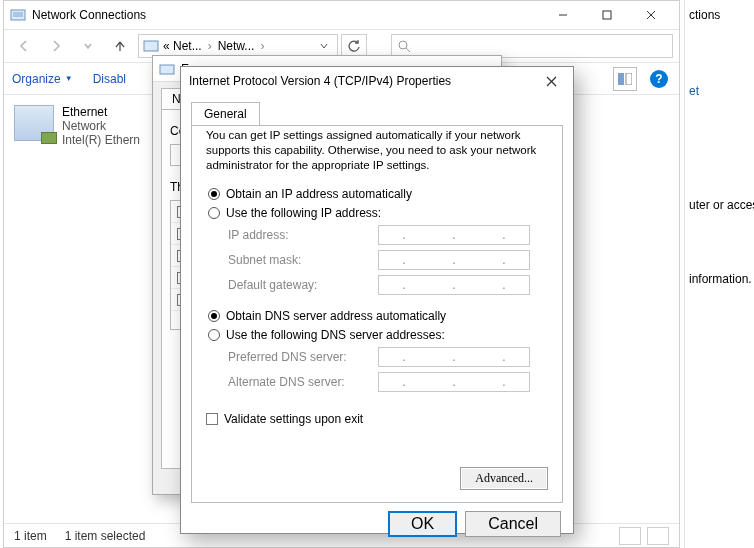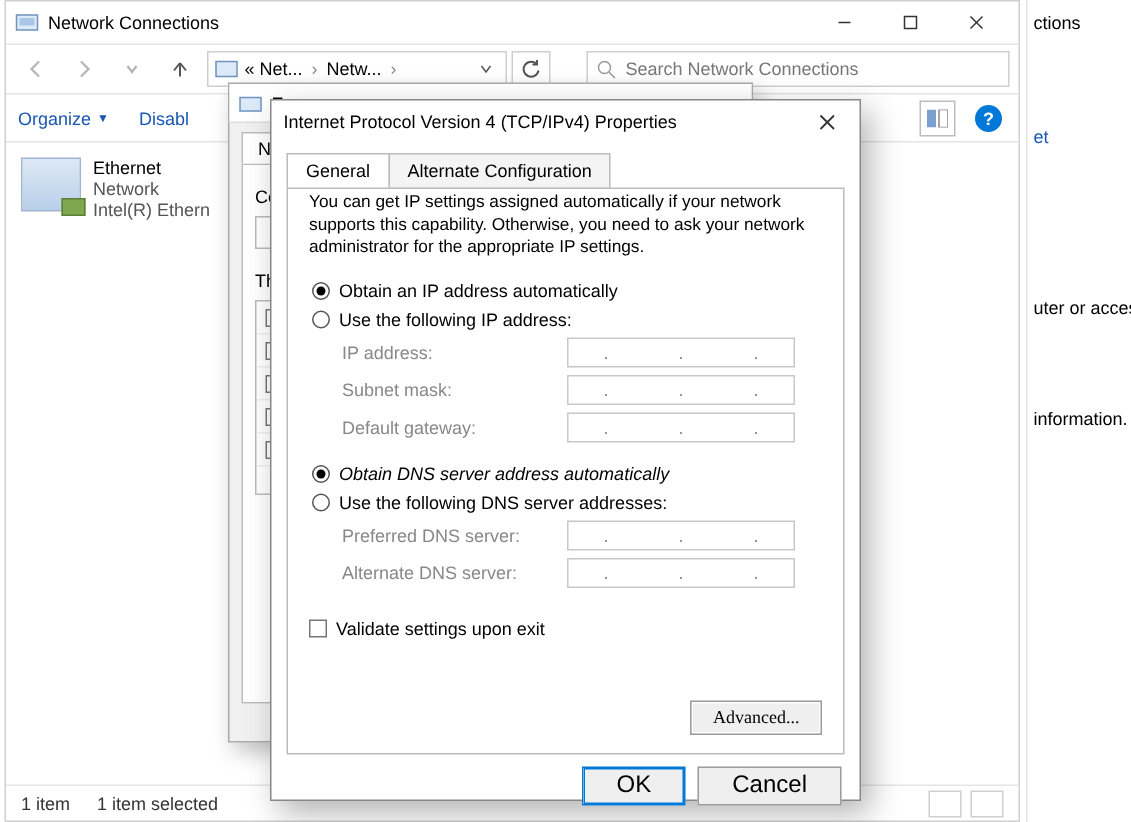--- a/index.html
+++ b/index.html
@@ -180,21 +180,20 @@
         </svg>
       </div>
 
     <div class="searchbox">
       <span>
           <svg width="13" height="13">
             <circle cx="5" cy="5" r="4" fill="none" stroke="#999"></circle>
             <line x1="8" y1="8" x2="12" y2="12" stroke="#999"></line>
           </svg>
         </span>
-      <span>Search Network Connections</span>
     </div>
   </div>
 
   <div class="nc-toolbar">
     <div class="tb-item">
         <span>Organize</span> 
         <span class="caret">▼</span>
       </div>
     <div class="tb-item">
         <span>Disabl</span>
@@ -273,21 +272,20 @@
     <span class="ipv4-close">
         <svg width="11" height="11">
           <line x1="1" y1="1" x2="10" y2="10" stroke="#333" stroke-width="1.2"></line>
           <line x1="10" y1="1" x2="1" y2="10" stroke="#333" stroke-width="1.2"></line>
         </svg>
       </span>
   </div>
 
   <div class="ipv4-tabs">
     <div class="ipv4-tab active">General</div>
-    <div class="ipv4-tab">Alternate Configuration</div>
   </div>
 
   <div class="ipv4-panel">
     <div class="ipv4-desc">You can get IP settings assigned automatically if your network supports this capability. Otherwise, you need to ask your network administrator for the appropriate IP settings.</div>
 
     <div class="radio-row">
       <span class="radio checked"></span>
       <span>Obtain an IP address automatically</span>
     </div>
     <div class="radio-row">
@@ -314,21 +312,21 @@
       <div class="field-row">
         <span class="field-label">Default gateway:</span>
         <div class="ip-input">
             <span>.</span>
             <span>.</span>
             <span>.</span>
           </div>
       </div>
     </div>
 
-    <div class="radio-row" style="margin-top:14px;font-style:italic;">
+    <div class="radio-row" style="margin-top:14px;">
       <span class="radio checked"></span>
       <span>Obtain DNS server address automatically</span>
     </div>
     <div class="radio-row">
       <span class="radio"></span>
       <span>Use the following DNS server addresses:</span>
     </div>
     <div class="field-grid">
       <div class="field-row">
         <span class="field-label">Preferred DNS server:</span>

